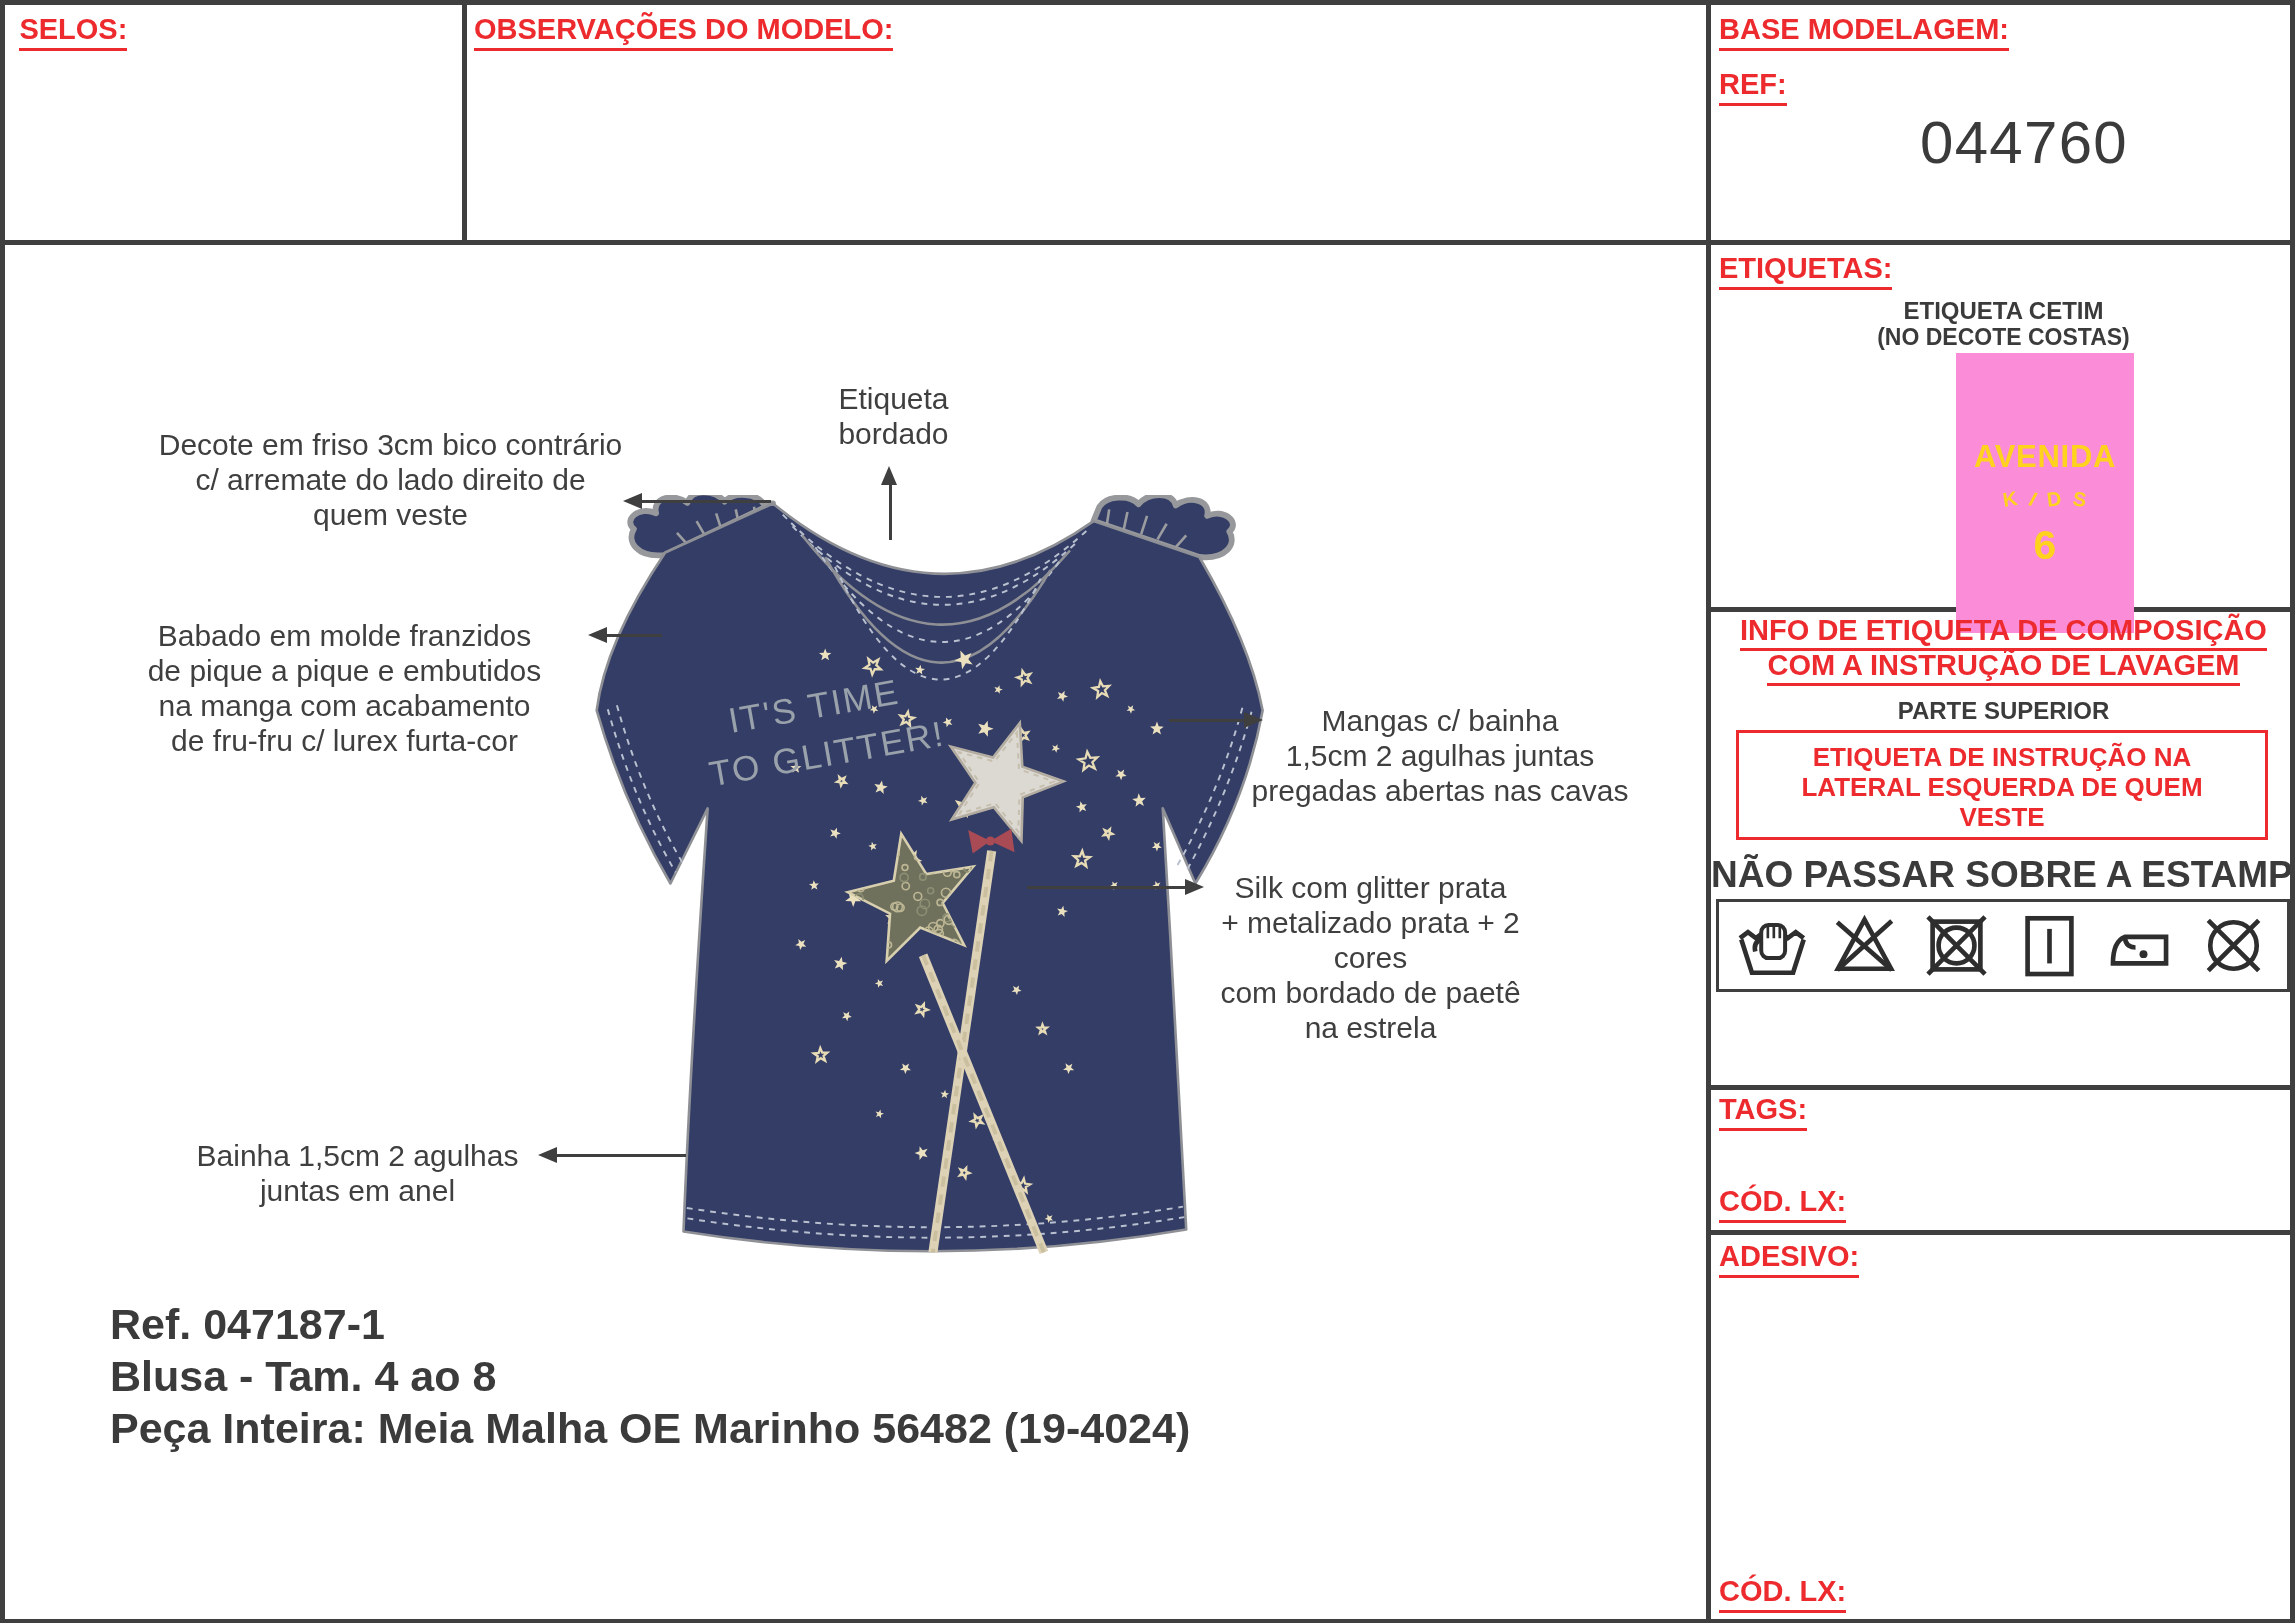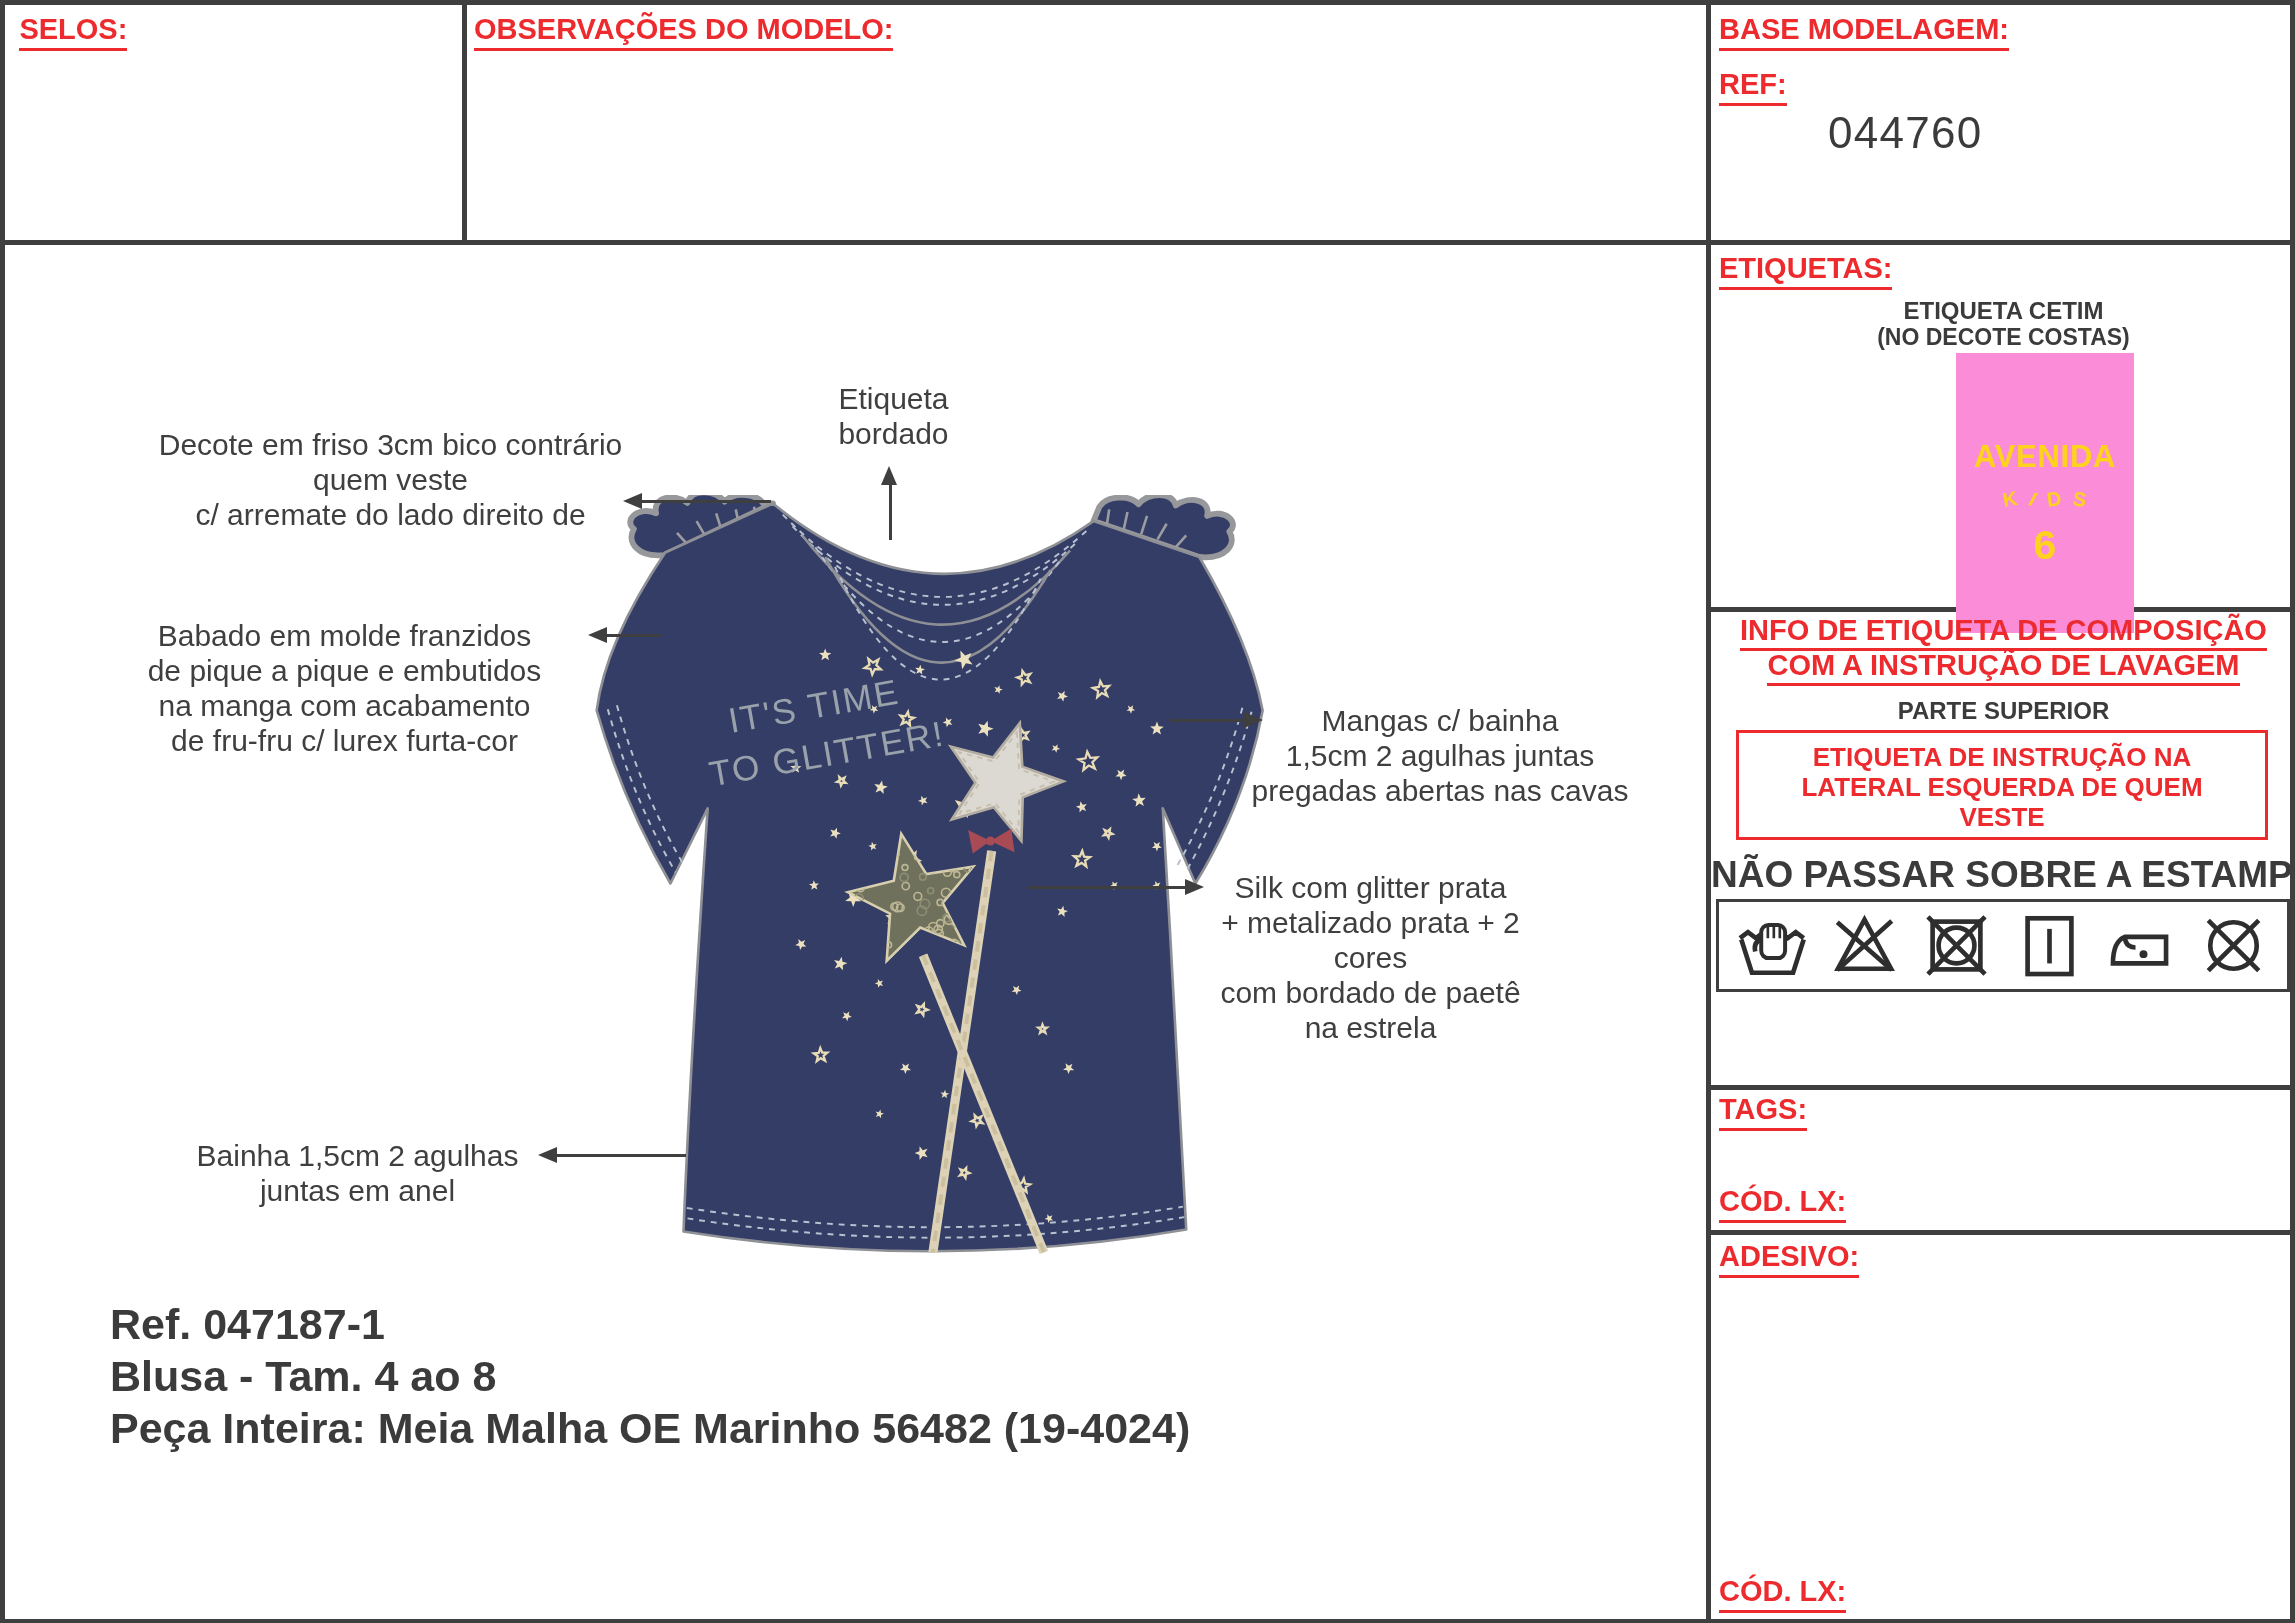--- a/index.html
+++ b/index.html
@@ -41,21 +41,21 @@
   <div class="hline" style="left:0;top:235px;width:2295px;height:4.6px"></div>
   <div class="vline" style="left:1701px;top:0;width:4.6px;height:1624px"></div>
   <div class="hline" style="left:1701px;top:602px;width:594px;height:4.6px"></div>
   <div class="hline" style="left:1701px;top:1080px;width:594px;height:4.6px"></div>
   <div class="hline" style="left:1701px;top:1225px;width:594px;height:4.6px"></div>
 
   <div class="red-h" style="left:14.4px;top:7.8px"><span>SELOS:</span></div>
   <div class="red-h" style="left:469px;top:7.8px"><span>OBSERVAÇÕES DO MODELO:</span></div>
   <div class="red-h" style="left:1714px;top:7.8px"><span>BASE MODELAGEM:</span></div>
   <div class="red-h" style="left:1714px;top:63px"><span>REF:</span></div>
-  <div style="position:absolute;left:1823px;top:103px;width:300px;text-align:left;font-size:44px;color:#3b3b3b;letter-spacing:1.3px">044760</div>
+  <div style="position:absolute;left:1823px;top:103px;width:300px;text-align:right;font-size:60px;color:#3b3b3b;letter-spacing:1.3px">044760</div>
 
   <div class="red-h" style="left:1714px;top:247px"><span>ETIQUETAS:</span></div>
   <div class="center-col bold" style="top:292px;font-size:24px">ETIQUETA CETIM</div>
   <div class="center-col bold" style="top:319px;font-size:23px">(NO DECOTE COSTAS)</div>
 
   <div id="brand-label" style="background:#fb8dd8;color:#ffd21e">
     <div class="brand">AVENIDA</div>
     <div class="sub"><b style="transform:rotate(-9deg)">K</b><b style="transform:rotate(14deg) skewX(-14deg)">I</b><b style="transform:rotate(-7deg)">D</b><b style="transform:rotate(9deg)">S</b></div>
     <div class="size">6</div>
   </div>
@@ -317,22 +317,22 @@
 
   <div class="ann" style="left:771px;top:376px;width:235px">
     <div>Etiqueta</div>
     <div>bordado</div>
   </div>
   <div class="arr-up" style="left:876px;top:461px"></div>
   <div class="vleader" style="left:884px;top:479px;height:56px"></div>
 
   <div class="ann" style="left:144px;top:422px;width:483px">
     <div>Decote em friso 3cm bico contrário</div>
+    <div>c/ arremate do lado direito de</div>
     <div>quem veste</div>
-    <div>c/ arremate do lado direito de</div>
   </div>
   <div class="arr-left" style="left:618px;top:488px"></div>
   <div class="leader" style="left:635px;top:495px;width:131px"></div>
 
   <div class="ann" style="left:98px;top:613px;width:483px">
     <div>Babado em molde franzidos</div>
     <div>de pique a pique e embutidos</div>
     <div>na manga com acabamento</div>
     <div>de fru-fru c/ lurex furta-cor</div>
   </div>

